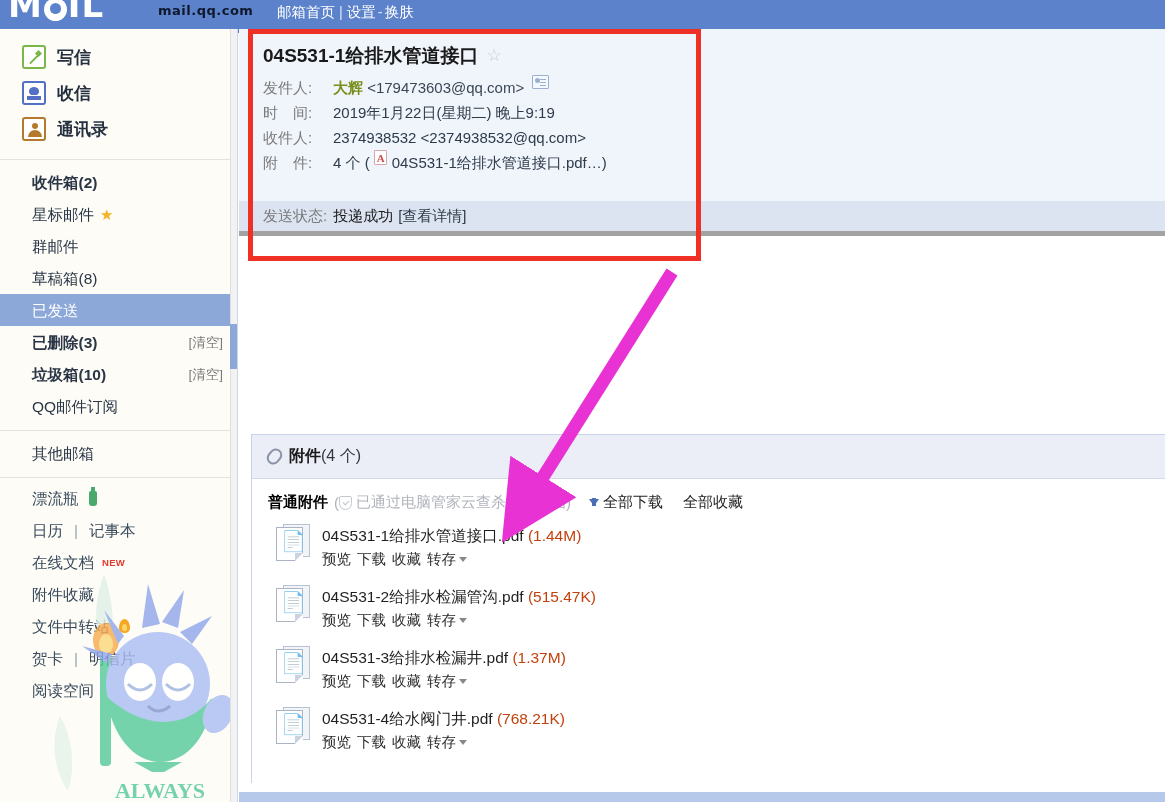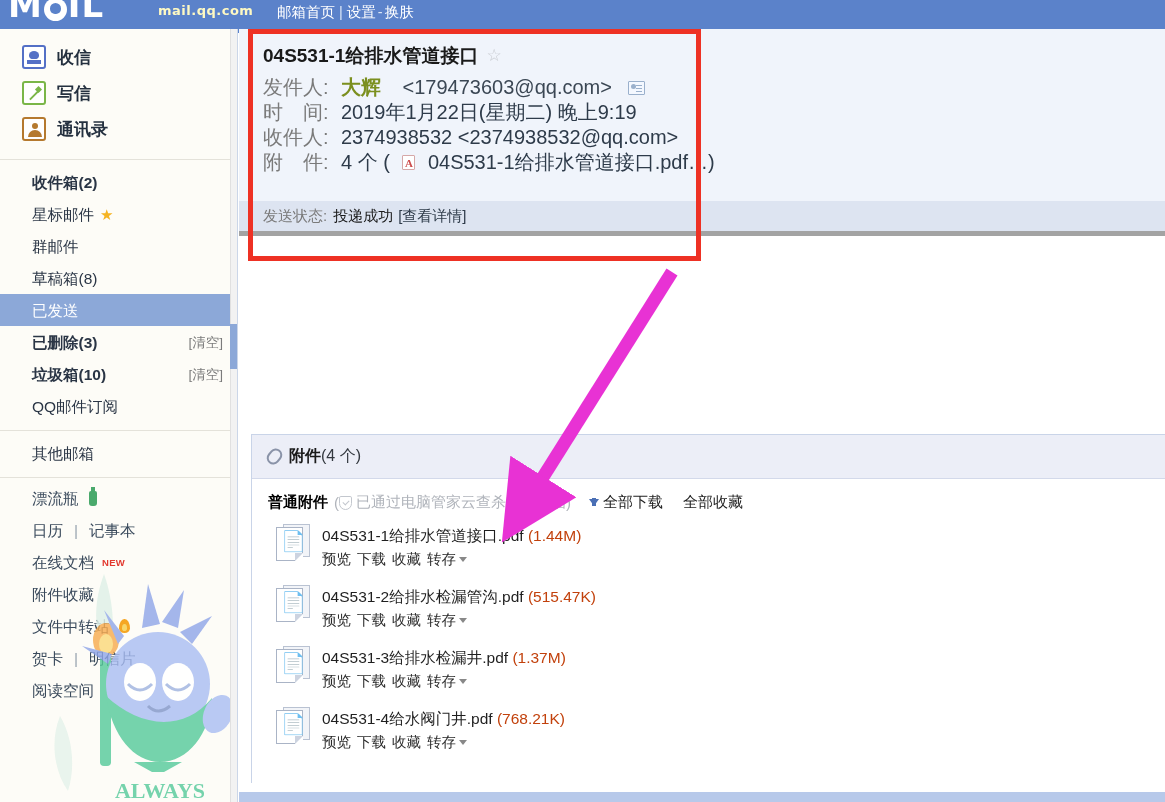--- a/index.html
+++ b/index.html
@@ -29,21 +29,21 @@
   .logo-dot {
     display:inline-block; width:23px; height:23px; border-radius:50%;
     background:#ffffff; position:relative; vertical-align:-4px; margin:0 1px;
   }
   .logo-dot::after{
     content:""; position:absolute; left:6px; top:5px; width:11px; height:11px;
     border-radius:50% 50% 45% 45%; background:#5b82ca;
   }
   .logo-sub {
     position: absolute; left: 158px; top: 3px;
-    color: #fef9c3; font-size: 13px; font-weight: bold;
+    color: #0f172a; font-size: 13px; font-weight: bold;
     letter-spacing: .5px; font-family: "DejaVu Sans", sans-serif;
   }
   .topnav {
     position: absolute; left: 277px; top: 0px;
     color: #ffffff; font-size: 14.5px; line-height: 24px;
     white-space: nowrap;
   }
   .topnav a { color: #ffffff; text-decoration: none; }
   .topnav .sep { padding: 0 4px; color: #dbe6f7; }
   .topnav .dash { padding: 0 2px; color: #dbe6f7; }
@@ -165,22 +165,22 @@
     background:#f0f4fb;
     padding: 14px 0 0 24px;
   }
   .mail-subject {
     font-size: 19px; font-weight: bold; color:#1a1a1a; line-height: 25px;
     display:flex; align-items:center; gap:8px;
   }
   .subj-star { color:#c8cbd0; font-size:17px; cursor:pointer; }
   .mail-fields { margin-top: 7px; }
   .fld {
-    display:flex; align-items:center; font-size:20px; line-height:25px;
-    color:#2e3b4a; white-space:nowrap;gap:8px;
+    display:flex; font-size:15px; line-height:25px;
+    color:#2e3b4a; white-space:nowrap;
   }
   .fld .k { color:#7a7a7a; width:70px; flex:0 0 70px; }
   .sender-name { color:#7b8f1f; font-weight:bold; }
   .addr { color:#3b4754; }
   .card-ico {
     display:inline-block; width:17px; height:14px; margin-left:8px;
     border:1px solid #9ab0cc; background:#f4f8ff; position:relative;
     vertical-align:-2px; border-radius:1px; cursor:pointer;
   }
   .card-ico::before{
@@ -338,26 +338,26 @@
     <div class="logo-sub">mail.qq.com</div>
     <div class="topnav">
       <a href="#">邮箱首页</a><span class="sep">|</span><a href="#">设置</a><span class="dash">-</span><a href="#">换肤</a>
     </div>
   </div>
 
   <div class="sidebar">
 
     <div class="sb-top">
       <div class="sb-main-item">
+        <span class="ico write"></span>
+        <span class="lbl">写信</span>
+      </div>
+      <div class="sb-main-item">
         <span class="ico inbox"></span>
         <span class="lbl">收信</span>
-      </div>
-      <div class="sb-main-item">
-        <span class="ico write"></span>
-        <span class="lbl">写信</span>
       </div>
       <div class="sb-main-item">
         <span class="ico contacts"></span>
         <span class="lbl">通讯录</span>
       </div>
     </div>
 
     <div class="sb-div"></div>
 
     <div class="sb-list">

